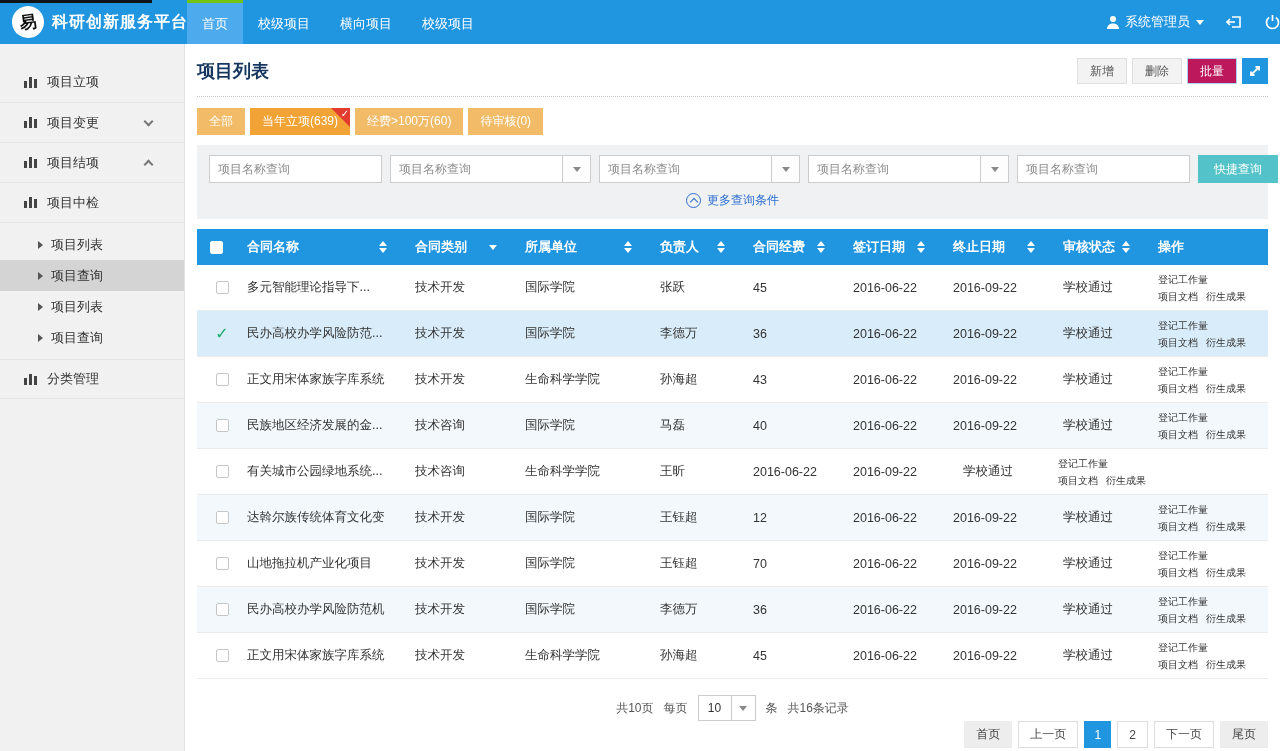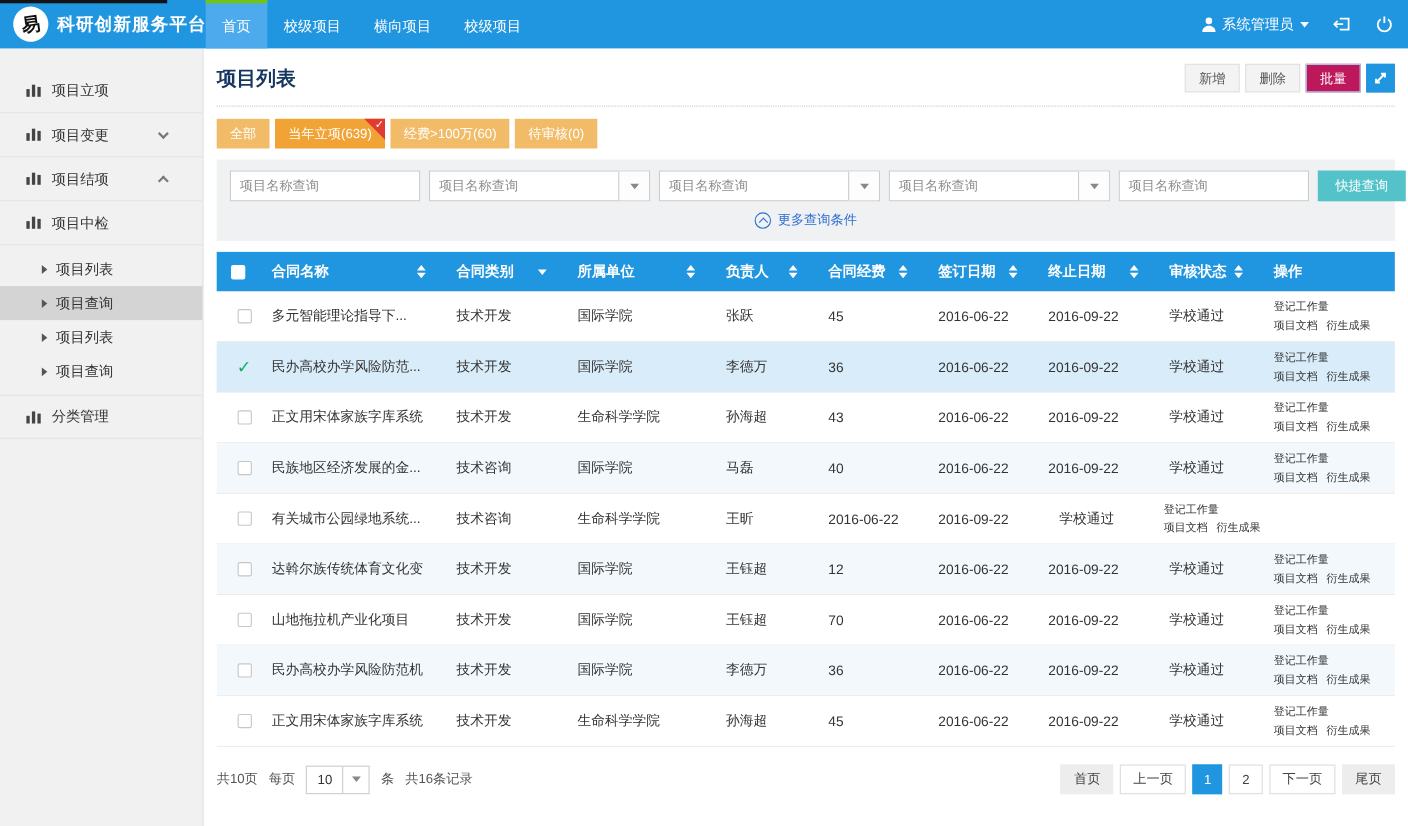--- a/index.html
+++ b/index.html
@@ -10,21 +10,21 @@
   .app-header { position:relative; height:44px; background:#2095e0; display:flex; align-items:stretch; }
   .brand { display:flex; align-items:center; width:185px; padding-left:12px; position:relative; }
   .brand::before { content:""; position:absolute; top:0; left:0; width:152px; height:3px; background:#101417; }
   .logo { width:32px; height:32px; border-radius:50%; background:#fff; color:#111;
     display:flex; align-items:center; justify-content:center; font-family:"Liberation Serif","DejaVu Serif",serif;
     font-weight:bold; font-size:17px; transform:rotate(-8deg); flex:0 0 32px; }
   .brand-title { color:#fff; font-size:16px; font-weight:bold; margin-left:8px; white-space:nowrap; letter-spacing:1px; }
   .nav-tabs { display:flex; align-items:stretch; margin-left:2px; }
   .nav-tab { display:flex; align-items:center; padding:0 15px; color:#fff; font-size:13px; cursor:pointer; border-top:3px solid transparent; }
   .nav-tab.active { background:#4dabed; border-top:3px solid #72c410; }
-  .header-right { margin-left:auto; display:flex; align-items:center; padding-right:14px; color:#fff; }
+  .header-right { margin-left:auto; display:flex; align-items:center; color:#fff; }
   .user-menu { display:flex; align-items:center; font-size:13px; cursor:pointer; }
   .user-menu .caret { margin-left:6px; width:0; height:0; border-left:4px solid transparent; border-right:4px solid transparent; border-top:5px solid #fff; }
   .hicon { margin-left:22px; cursor:pointer; display:flex; align-items:center; }
 
   
   .page-body { display:flex; height:707px; }
   .sidebar { width:185px; background:#f1f1f1; border-right:1px solid #e2e2e2; padding-top:18px; flex:0 0 185px; }
   .side-item { display:flex; align-items:center; height:40px; padding:0 32px 0 24px; font-size:13px; color:#333;
     border-top:1px solid #e4e4e4; cursor:pointer; }
   .side-item:first-child { border-top:none; }
@@ -86,21 +86,21 @@
   .trow:nth-child(even) { background:#f2f8fc; }
   .trow.selected { background:#d9ecf9; }
   .cell { font-size:12.5px; color:#333; padding-left:12px; display:flex; align-items:center; height:100%; overflow:hidden; white-space:nowrap; }
   .row-checkbox { width:13px; height:13px; background:#fff; border:1px solid #c6c6c6; border-radius:2px; cursor:pointer; }
   .row-check { color:#17ab6b; font-size:16px; font-weight:bold; cursor:pointer; }
   .ops { flex-direction:column; align-items:flex-start; justify-content:center; line-height:17px; font-size:10px; }
   .ops .op-link { cursor:pointer; }
   .ops .line2 { display:flex; gap:8px; }
 
   
-  .pager { display:flex; align-items:center; margin-top:16px; font-size:12px; color:#555; }
+  .pager { display:flex; align-items:center; margin-top:16px; font-size:12px; color:#555;flex-direction:column; }
   .pager-left { display:flex; align-items:center; gap:10px; }
   .pp-select { display:flex; height:26px; border:1px solid #ccc; background:#fff; align-items:stretch; cursor:pointer; }
   .pp-value { width:32px; display:flex; align-items:center; justify-content:center; color:#333; }
   .pp-caret { width:24px; border-left:1px solid #ccc; display:flex; align-items:center; justify-content:center; }
   .pager-right { margin-left:auto; display:flex; gap:6px; }
   .pbtn { height:27px; min-width:27px; padding:0 11px; display:flex; align-items:center; justify-content:center;
     font-size:12px; color:#444; background:#fff; border:1px solid #ddd; cursor:pointer; }
   .pbtn.ghost { background:#ededed; border-color:#ededed; }
   .pbtn.active { background:#2095e0; border-color:#2095e0; color:#fff; padding:0; width:27px; }
 </style>

